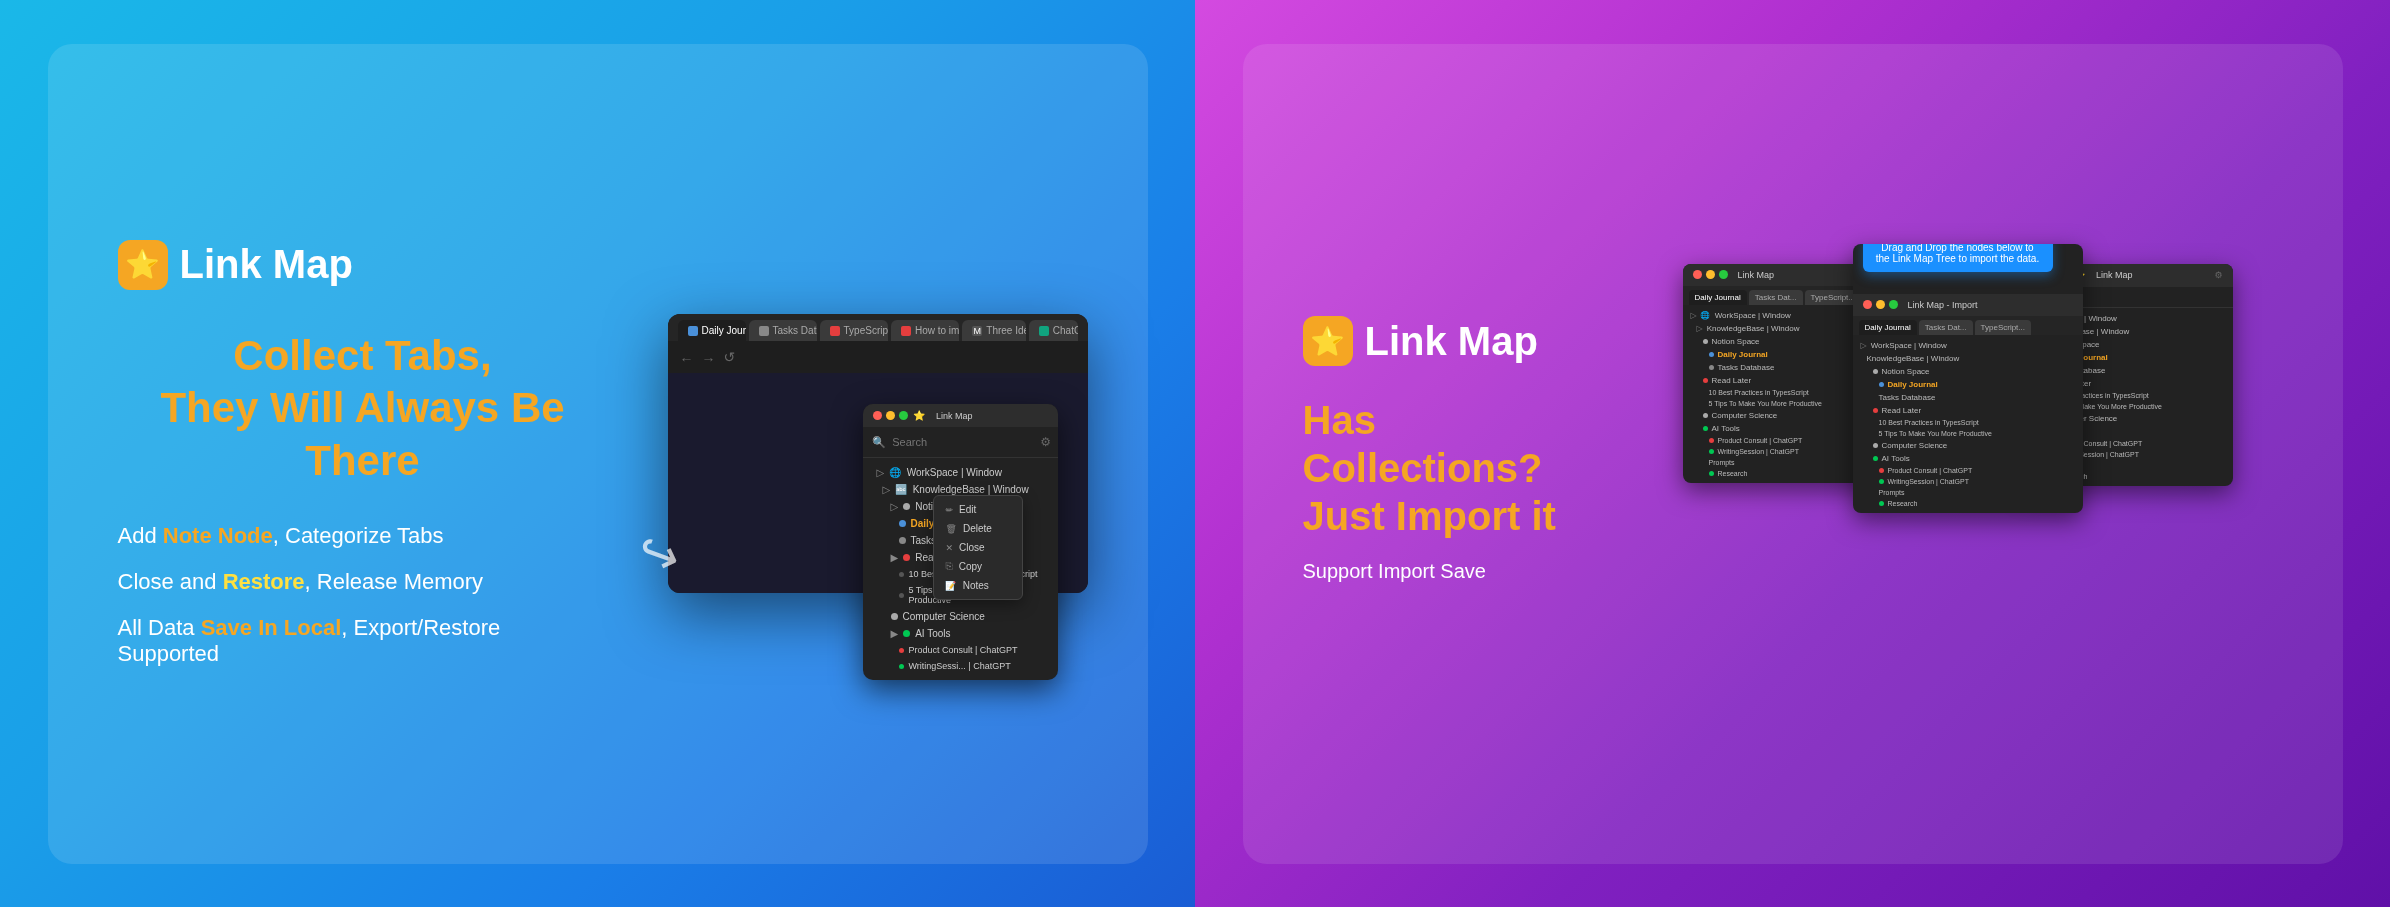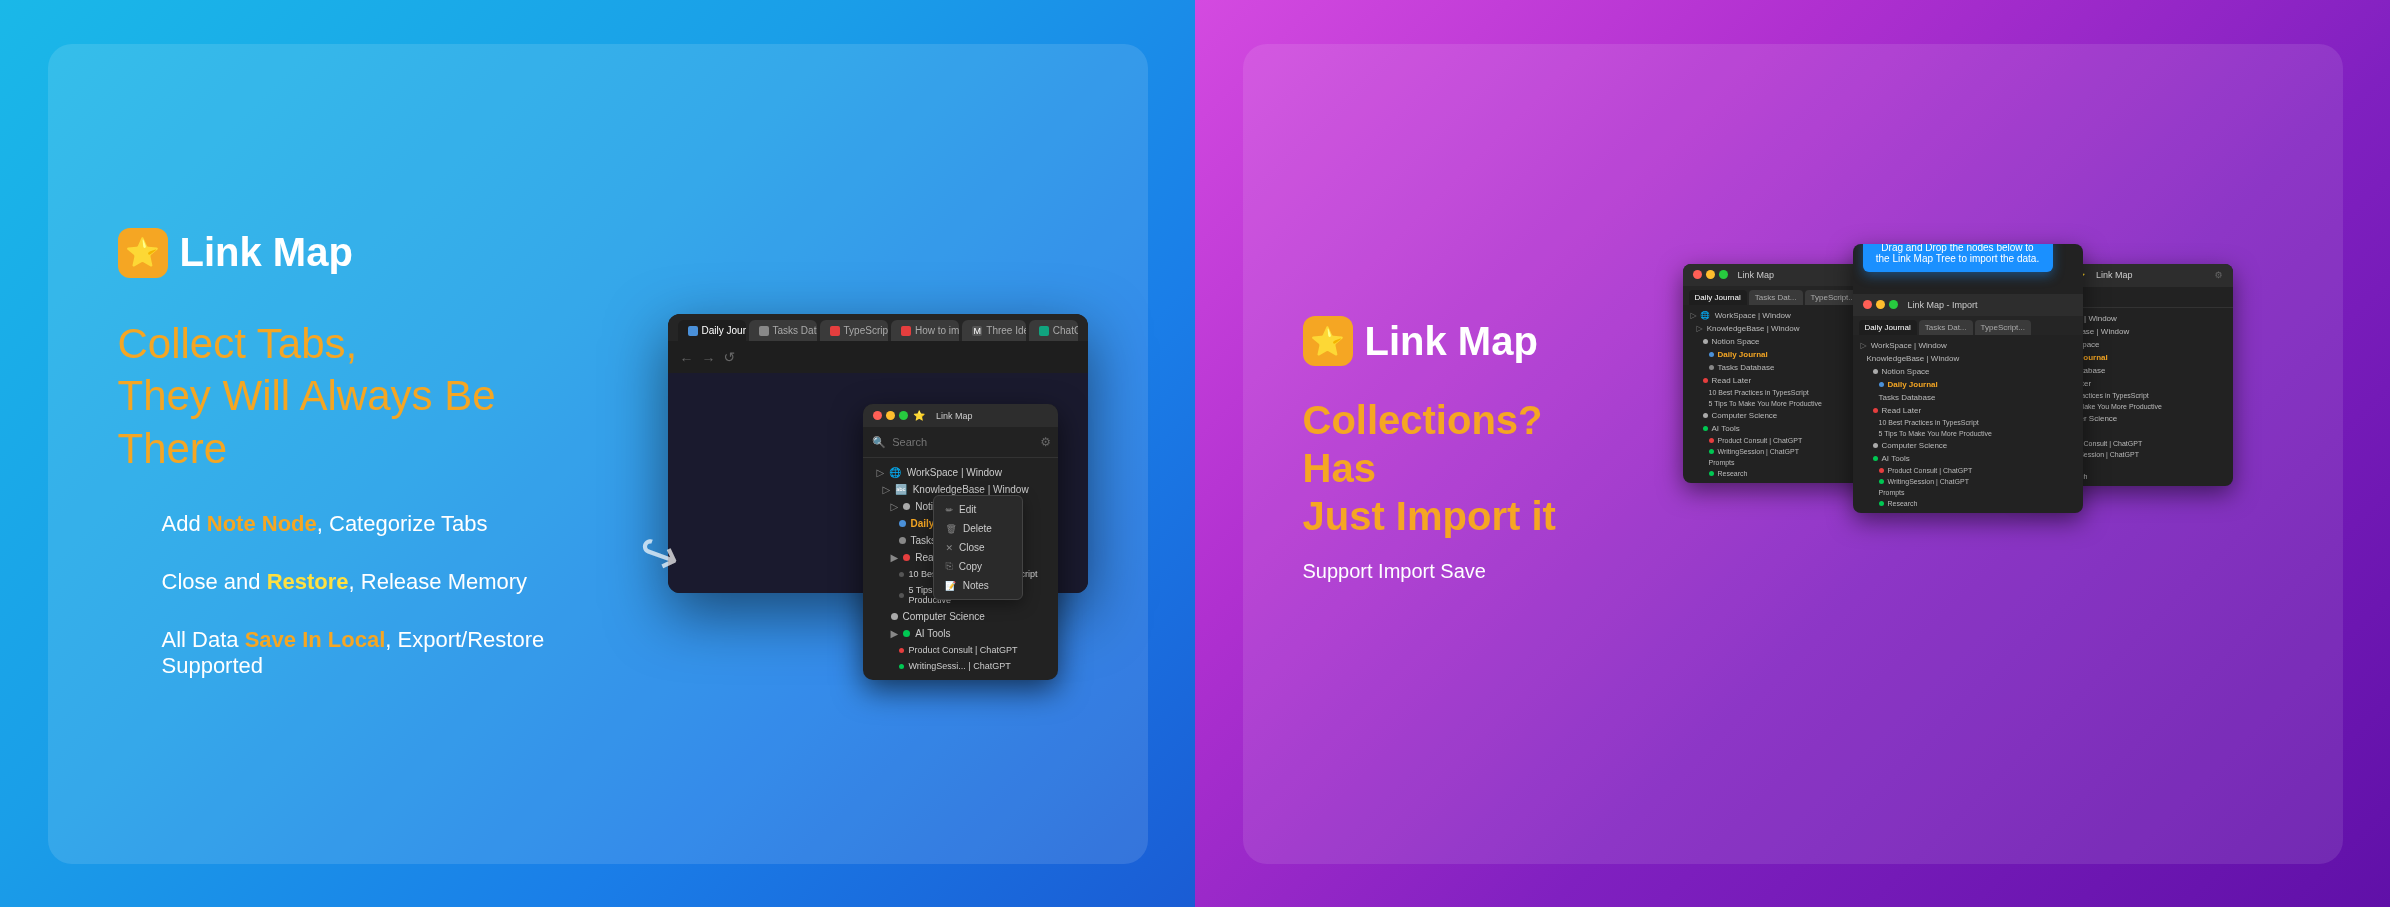--- a/index.html
+++ b/index.html
@@ -85,31 +85,31 @@
     
     .left-text {
       flex: 1;
       min-width: 0;
     }
 
     .left-text .app-header { margin-bottom: 40px; }
 
     .headline {
       font-size: 42px;
-      font-weight: 400;
+      font-weight: 700;
       color: #f5a623;
       line-height: 1.25;
       margin-bottom: 36px;
+      text-align: center;
     }
 
     .features {
       display: flex;
       flex-direction: column;
-      gap: 32px;
-      margin-left: 44px;
+      gap: 20px;
     }
 
     .feature-line {
       font-size: 22px;
       color: #fff;
       font-weight: 400;
     }
 
     .highlight-orange { color: #f5a623; font-weight: 700; }
     .highlight-yellow { color: #ffe040; font-weight: 700; text-align: center; }
@@ -570,22 +570,22 @@
 <div class="right-panel">
   <div class="right-card">
 
     <div class="right-text">
       <div class="app-header">
         <div class="app-icon">⭐</div>
         <div class="app-title">Link Map</div>
       </div>
 
       <div class="right-headline">
+        <div>Has</div>
         <div>Collections?</div>
-        <div>Has</div>
         <div>Just Import it</div>
       </div>
 
       <div class="support-label">Support Import Save</div>
     </div>
 
     <div class="windows-wrapper">
 
       <div class="popup-window w1">
         <div class="pw-titlebar">

